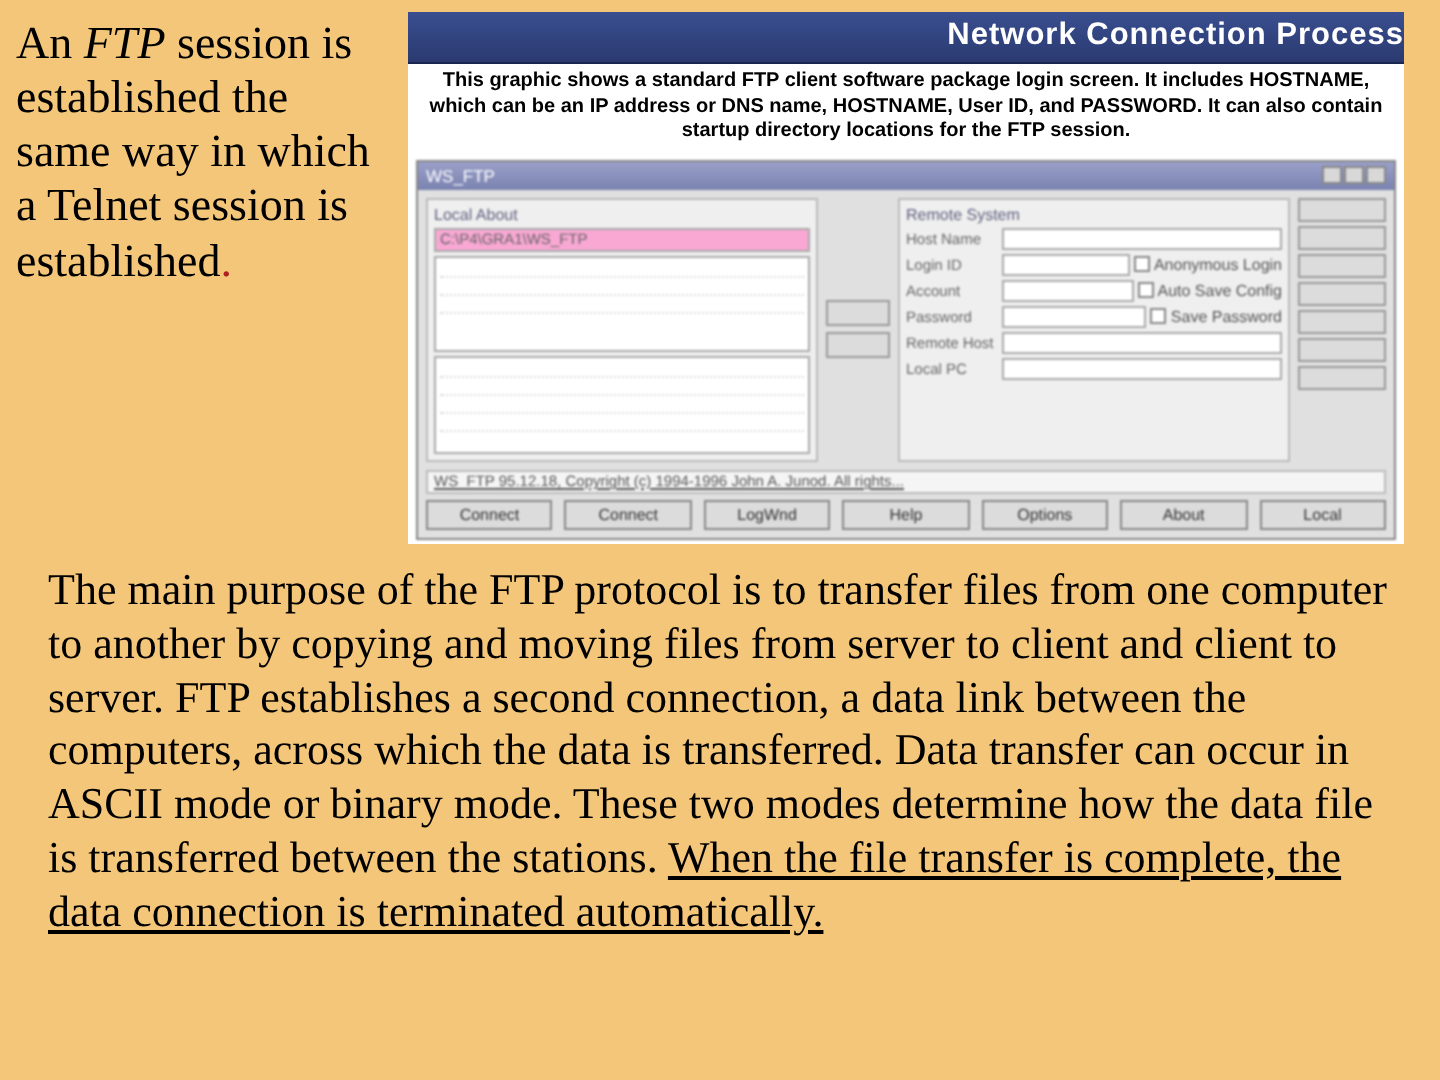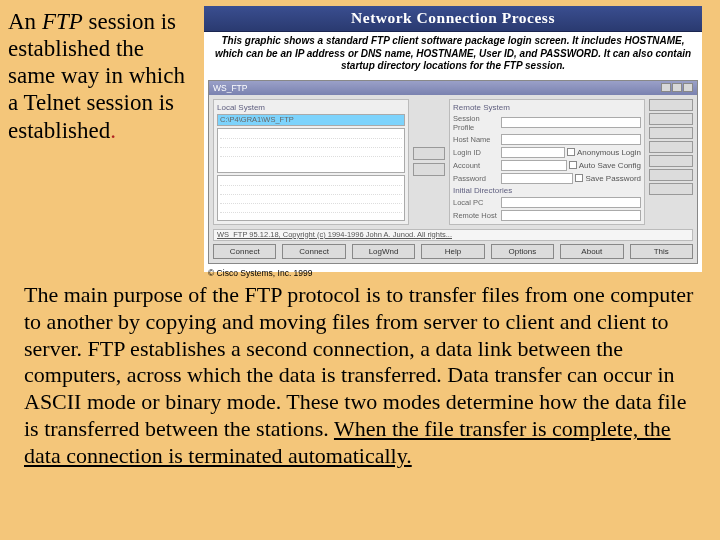--- a/index.html
+++ b/index.html
@@ -31,37 +31,36 @@
   .figure {
     flex: 1;
     height: 266px;
     background: #fff;
     display: flex;
     flex-direction: column;
   }
   .fig-banner {
     background: linear-gradient(#3a4e90, #2a3a70);
     color: #fff;
-    text-align: center;
-    font-family: Liberation Serif, serif;
+    text-align: right;
+    font-family: Liberation Sans, sans-serif;
     font-weight: bold;
     font-size: 15.5px;
     letter-spacing: 0.5px;
     padding: 3px 0 4px;
     border-bottom: 1px solid #1a2550;
   }
   .fig-caption {
     font-family: Arial, Helvetica, sans-serif;
     font-weight: bold;
     font-size: 10px;
     line-height: 1.25;
     text-align: center;
     padding: 3px 10px 5px;
     color: #000;
-    font-style: italic;
   }
   .app-shell {
     margin: 2px 4px 2px 4px;
     flex: 1;
     display: flex;
     flex-direction: column;
     background: #e0e0e0;
     border: 1px solid #888;
     font-family: Arial, Helvetica, sans-serif;
     font-size: 8px;
@@ -102,21 +101,21 @@
     display: flex;
     flex-direction: column;
     gap: 2px;
   }
   .panel-title {
     font-size: 8px;
     color: #606080;
   }
   .pathbox {
     height: 12px;
-    background: #7dd3fc;
+    background: #f9a8d4;
     border: 1px solid #aaa;
     font-size: 7.5px;
     padding: 0 2px;
     color: #666;
     white-space: nowrap;
     overflow: hidden;
   }
   .listbox {
     flex: 1;
     min-height: 28px;
@@ -219,21 +218,21 @@
           <span>WS_FTP</span>
           <div class="winctrl">
             <div class="winbtn"></div>
             <div class="winbtn"></div>
             <div class="winbtn"></div>
           </div>
         </div>
 
         <div class="app-body">
           <div class="panel">
-            <div class="panel-title">Local System</div>
+            <div class="panel-title">Local About</div>
             <div class="pathbox">C:\P4\GRA1\WS_FTP</div>
             <div class="listbox">
               <div class="row"></div>
               <div class="row"></div>
               <div class="row"></div>
             </div>
             <div class="listbox">
               <div class="row"></div>
               <div class="row"></div>
               <div class="row"></div>
@@ -242,24 +241,20 @@
           </div>
 
           <div class="mid-col">
             <div class="mbtn"></div>
             <div class="mbtn"></div>
           </div>
 
           <div class="panel">
             <div class="panel-title">Remote System</div>
             <div class="field-row">
-                <label>Session Profile</label>
-                <div class="inp"></div>
-              </div>
-            <div class="field-row">
                 <label>Host Name</label>
                 <div class="inp"></div>
               </div>
             <div class="field-row">
                 <label>Login ID</label>
                 <div class="inp"></div>
                 <span class="chk"></span>
                 <span>Anonymous Login</span>
               </div>
             <div class="field-row">
@@ -267,27 +262,26 @@
                 <div class="inp"></div>
                 <span class="chk"></span>
                 <span>Auto Save Config</span>
               </div>
             <div class="field-row">
                 <label>Password</label>
                 <div class="inp"></div>
                 <span class="chk"></span>
                 <span>Save Password</span>
               </div>
-            <div class="panel-title">Initial Directories</div>
+            <div class="field-row">
+                <label>Remote Host</label>
+                <div class="inp"></div>
+              </div>
             <div class="field-row">
                 <label>Local PC</label>
-                <div class="inp"></div>
-              </div>
-            <div class="field-row">
-                <label>Remote Host</label>
                 <div class="inp"></div>
               </div>
           </div>
 
           <div class="side-col">
             <div class="sbtn"></div>
             <div class="sbtn"></div>
             <div class="sbtn"></div>
             <div class="sbtn"></div>
             <div class="sbtn"></div>
@@ -298,25 +292,24 @@
 
         <div class="status">WS_FTP 95.12.18, Copyright (c) 1994-1996 John A. Junod. All rights...</div>
 
         <div class="btn-row">
           <div class="bbtn">Connect</div>
           <div class="bbtn">Connect</div>
           <div class="bbtn">LogWnd</div>
           <div class="bbtn">Help</div>
           <div class="bbtn">Options</div>
           <div class="bbtn">About</div>
-          <div class="bbtn">This</div>
+          <div class="bbtn">Local</div>
         </div>
       </div>
 
-      <div class="copyright">© Cisco Systems, Inc. 1999</div>
     </div>
   </div>
 
   <div class="main-text">
     <span>The main purpose of the FTP protocol is to transfer files from one computer to another by copying and moving files from server to client and client to server.  FTP establishes a second connection, a data link between the computers, across which the data is transferred. Data transfer can occur in ASCII mode or binary mode. These two modes determine how the data file is transferred between the stations. </span><span class="u">When the file transfer is complete, the data connection is terminated automatically.</span>
   </div>
 
 </div>
 
 </body></html>

